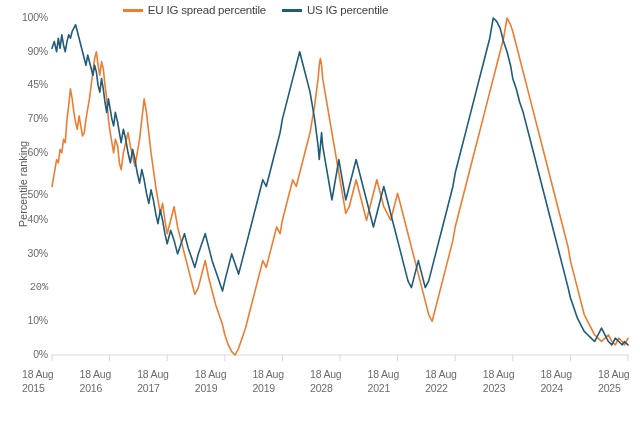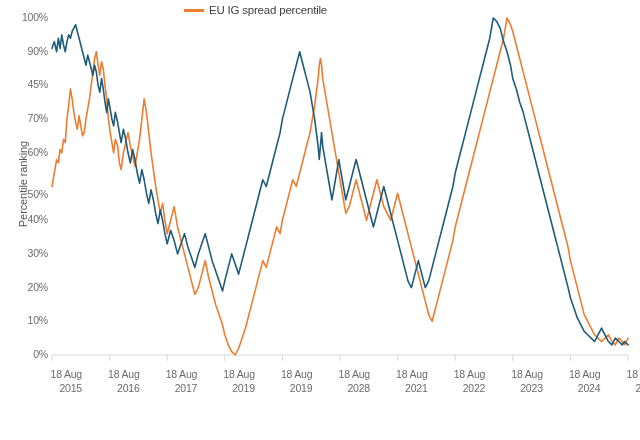--- a/index.html
+++ b/index.html
@@ -80,21 +80,21 @@
   #x-ticks {
     position: absolute;
     left: 0;
     top: 0;
     width: 640px;
     height: 440px;
   }
   .x-tick-label {
     position: absolute;
     width: 60px;
-    text-align: right;
+    text-align: left;
     font-size: 10.5px;
     color: #6b6b6b;
     line-height: 14px;
     letter-spacing: -0.2px;
   }
   .x-tick-label .l2 {
     display: block;
   }
   #plot-svg {
     position: absolute;
@@ -105,28 +105,32 @@
 </head>
 <body>
 
 <div id="chart-root">
 
   <div id="legend">
     <div class="legend-entry">
       <span class="legend-swatch" style="background: rgb(237, 125, 49);"></span>
       <span class="legend-label">EU IG spread percentile</span>
     </div>
+    <div class="legend-entry">
+      <span class="legend-swatch" style="background: rgb(31, 92, 122);"></span>
+      <span class="legend-label">US IG percentile</span>
+    </div>
   </div>
 
   <div id="y-axis-title">Percentile ranking</div>
 
   <div id="y-ticks">
       <div class="y-tick-label" style="top: 348px;">0%</div>
       <div class="y-tick-label" style="top: 314.3px;">10%</div>
-      <div class="y-tick-label" style="top: 280.6px;">20%</div>
+      <div class="y-tick-label" style="top: 280.6px; font-family: Liberation Mono, monospace;">20%</div>
       <div class="y-tick-label" style="top: 246.9px;">30%</div>
       <div class="y-tick-label" style="top: 213.2px;">40%</div>
       <div class="y-tick-label" style="top: 188px;">50%</div>
       <div class="y-tick-label" style="top: 145.8px;">60%</div>
       <div class="y-tick-label" style="top: 112.1px;">70%</div>
       <div class="y-tick-label" style="top: 78.4px;">45%</div>
       <div class="y-tick-label" style="top: 44.7px;">90%</div>
       <div class="y-tick-label" style="top: 11px; text-align: right;">100%</div>
     </div>
 

